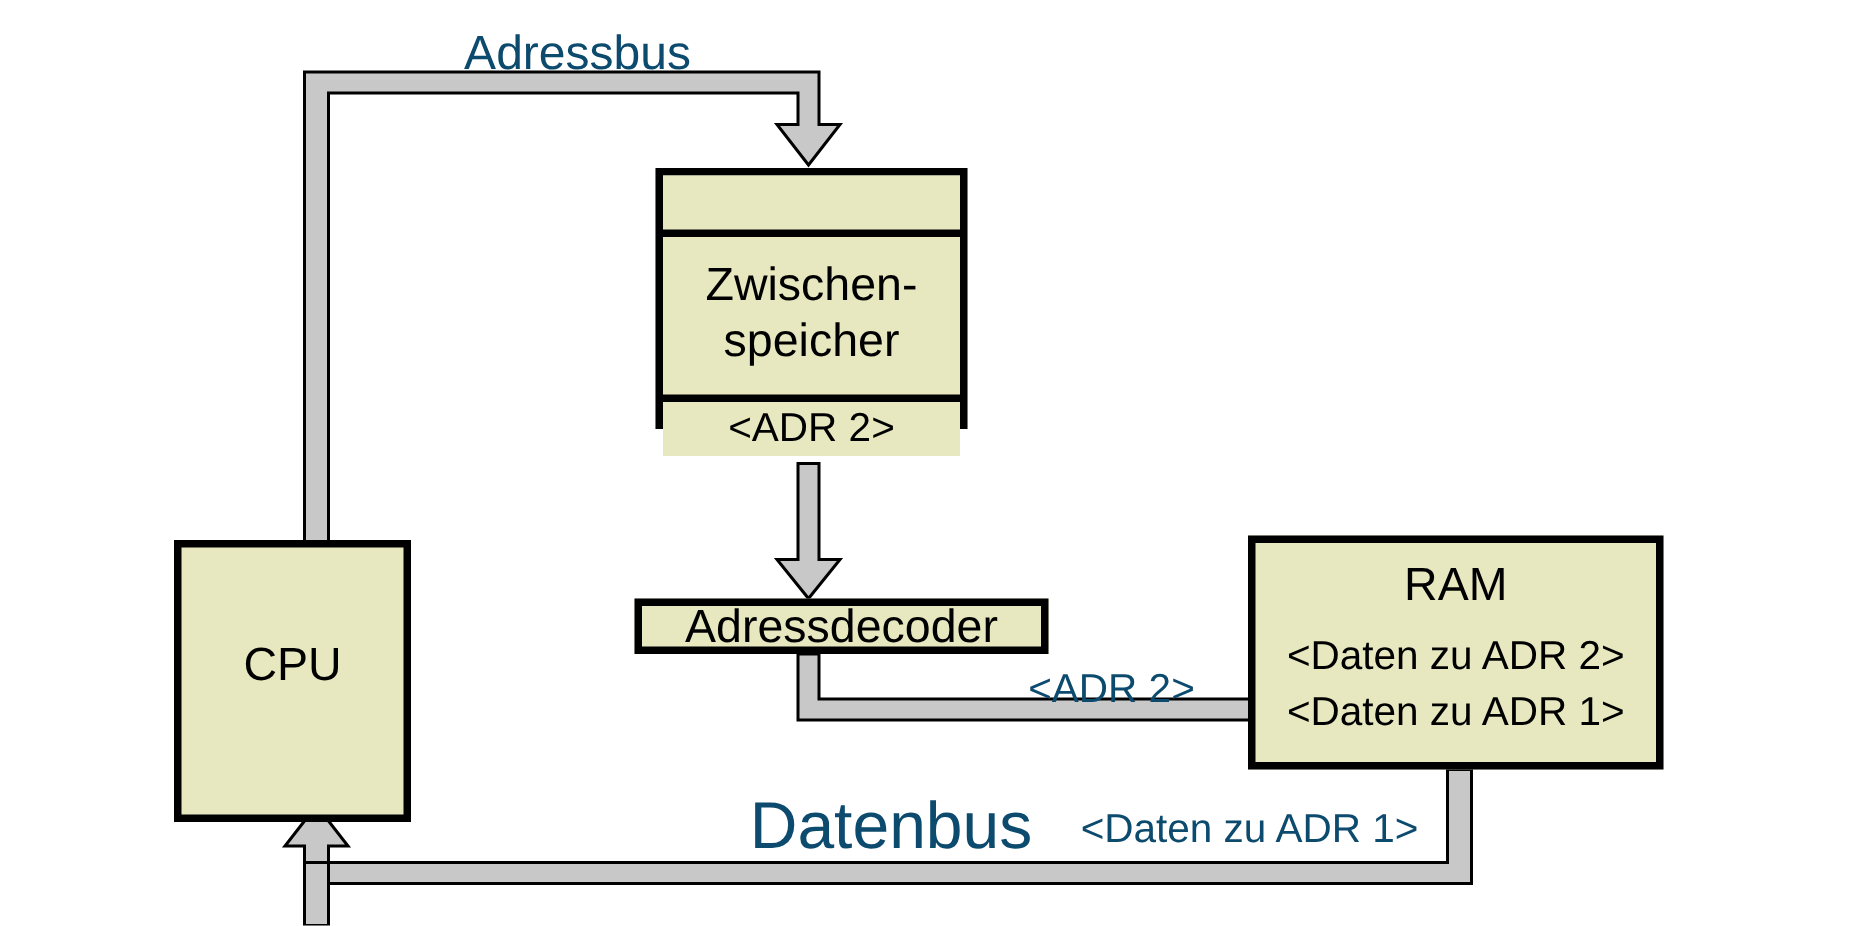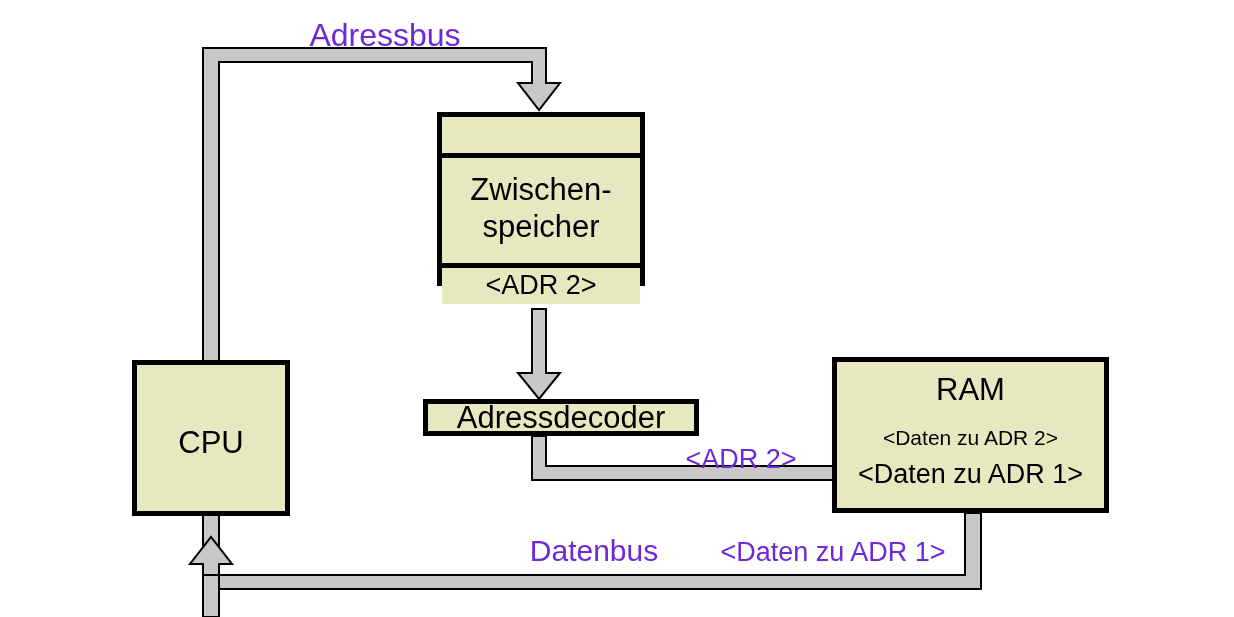--- a/index.html
+++ b/index.html
@@ -35,30 +35,30 @@
   .box-label {
     position: absolute;
     left: 0;
     width: 100%;
     text-align: center;
     color: #000000;
     white-space: pre;
   }
   .free-label {
     position: absolute;
-    color: #6d28d9;
+    color: #0c4a6e;
     white-space: pre;
     text-align: center;
   }
   
   #cpu-box {
-    left: 132px;
+    left: 116px;
     top: 360px;
     width: 158px;
-    height: 156px;
+    height: 188px;
     text-decoration: underline;
   }
   #cpu-label {
     top: 62px;
     font-size: 31px;
     line-height: 31px;
   }
   
   #latch-box {
     left: 437px;
@@ -132,41 +132,41 @@
     height: 156px;
     padding-left: 24px;
   }
   #ram-title {
     top: 12px;
     font-size: 31px;
     line-height: 31px;
   }
   #ram-cell-0 {
     top: 62px;
-    font-size: 21px;
+    font-size: 27px;
     line-height: 27px;
   }
   #ram-cell-1 {
     top: 99px;
     font-size: 27px;
     line-height: 27px;
   }
   
   #adressbus-label {
     left: 255px;
     top: 18px;
     width: 260px;
     font-size: 32px;
     line-height: 34px;
   }
   #datenbus-label {
     left: 464px;
     top: 534px;
     width: 260px;
-    font-size: 30px;
+    font-size: 44px;
     line-height: 34px;
   }
   #adr2-wire-label {
     left: 680px;
     top: 445px;
     width: 122px;
     font-size: 27px;
     line-height: 28px;
   }
   #daten-adr1-wire-label {

